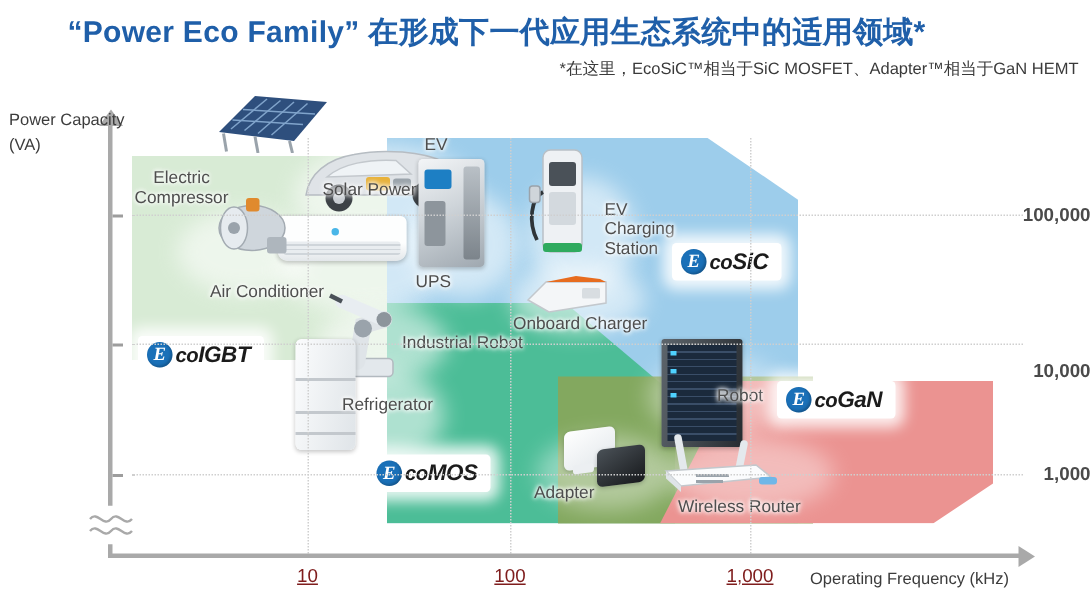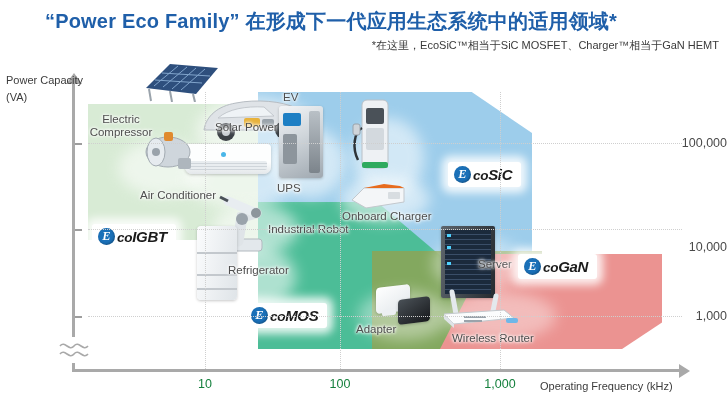--- a/index.html
+++ b/index.html
@@ -35,26 +35,26 @@
     position:absolute;left:679px;top:364px;width:0;height:0;
     border-top:7px solid transparent;border-bottom:7px solid transparent;
     border-left:11px solid #a9a9a9;
   }
   .axis-title{position:absolute;color:#3c3c3c;font-size:11px;white-space:nowrap;}
   #y-title{left:6px;top:72px;line-height:17px;}
   #x-title{left:540px;top:380px;}
 
   .ytick-label{
     position:absolute;right:0;width:70px;text-align:right;
-    font-size:12.5px;color:#4a4a4a;
+    font-size:12.5px;color:#4a4a4a;font-weight:bold;
   }
   .ytick-mark{position:absolute;left:75px;width:7px;height:2px;background:#9d9d9d;}
   .xtick-label{
     position:absolute;top:377px;width:60px;text-align:center;
-    font-size:12.5px;color:#15803d;
+    font-size:12.5px;color:#7f1d1d;text-decoration:underline;
   }
   .grid-h{position:absolute;height:0;border-top:1px dotted #cfcfcf;}
   .grid-v{position:absolute;width:0;border-left:1px dotted #cfcfcf;}
 
   
   .axis-break{position:absolute;left:58px;top:337px;width:32px;height:26px;}
 
   
   .region{position:absolute;}
   #region-igbt{
@@ -113,21 +113,21 @@
   .art{position:absolute;}
   .shadow{box-shadow:0 1px 3px rgba(0,0,0,.22);}
   .mtl{background:linear-gradient(155deg,#f3f5f7 0%,#cfd5da 45%,#9fa8b0 100%);}
 </style>
 </head>
 <body>
 
 <div id="root">
 
   <div class="title">“Power Eco Family” 在形成下一代应用生态系统中的适用领域*</div>
-  <div class="subtitle">*在这里，EcoSiC™相当于SiC MOSFET、Charger™相当于GaN HEMT</div>
+  <div class="subtitle">*在这里，EcoSiC™相当于SiC MOSFET、Adapter™相当于GaN HEMT</div>
 
   <div class="region" id="region-igbt"></div>
   <div class="region" id="region-sic"></div>
   <div class="region" id="region-mos"></div>
   <div class="region" id="region-olive"></div>
   <div class="region" id="region-gan"></div>
 
   <div class="blob" style="left:118px;top:140px;width:90px;height:56px;"></div>
   <div class="blob" style="left:196px;top:96px;width:120px;height:70px;"></div>
   <div class="blob" style="left:186px;top:152px;width:110px;height:56px;"></div>
@@ -251,26 +251,27 @@
           <rect x="34" y="30" width="22" height="2"></rect>
           <rect x="34" y="34" width="18" height="2"></rect>
         </g>
       <rect x="76" y="32" width="12" height="5" rx="2" fill="#6fb7e8"></rect>
     </svg>
   </div>
 
   <div class="plabel" style="left:215px;top:77px;margin-top:44px;">Solar Power</div>
   <div class="plabel" style="left:283px;top:91px;">EV</div>
   <div class="plabel" style="left:84px;top:113px;width:74px;white-space:normal;text-align:center;">Electric Compressor</div>
+  <div class="plabel" style="left:403px;top:134px;width:62px;white-space:normal;">EV Charging Station</div>
   <div class="plabel" style="left:140px;top:189px;">Air Conditioner</div>
   <div class="plabel" style="left:277px;top:182px;">UPS</div>
   <div class="plabel" style="left:342px;top:210px;">Onboard Charger</div>
   <div class="plabel" style="left:268px;top:223px;">Industrial Robot</div>
   <div class="plabel" style="left:228px;top:264px;">Refrigerator</div>
-  <div class="plabel" style="left:478px;top:258px;">Server</div>
+  <div class="plabel" style="left:478px;top:258px;">Robot</div>
   <div class="plabel" style="left:356px;top:323px;">Adapter</div>
   <div class="plabel" style="left:452px;top:332px;">Wireless Router</div>
 
   <div class="badge" style="left:92px;top:224px;">
     <span class="bmark">E</span>
     <span class="btext"><span class="lc">co</span><span>IGBT</span></span>
   </div>
   <div class="badge" style="left:448px;top:162px;">
     <span class="bmark">E</span>
     <span class="btext"><span class="lc">co</span><span>SiC</span></span>

